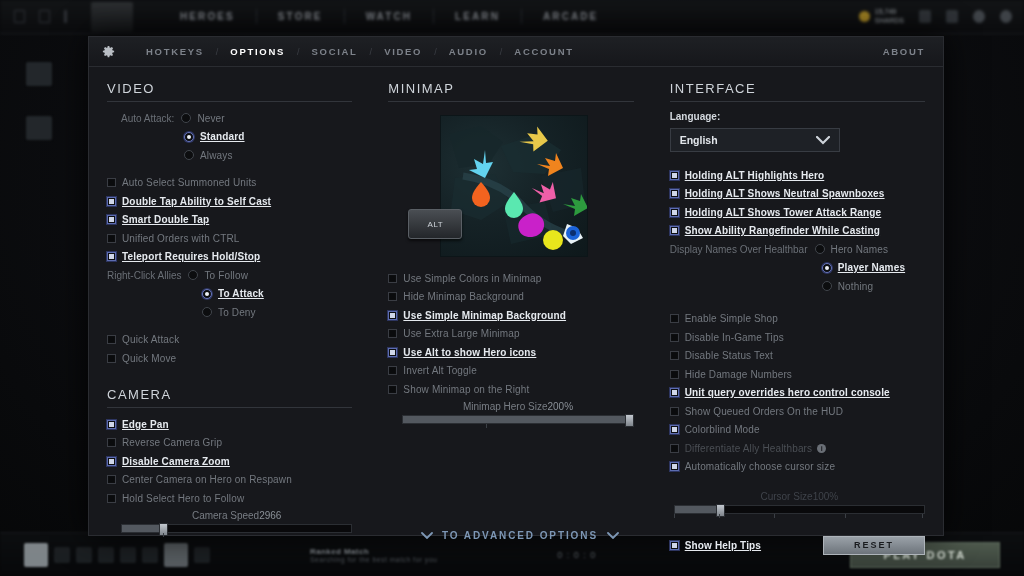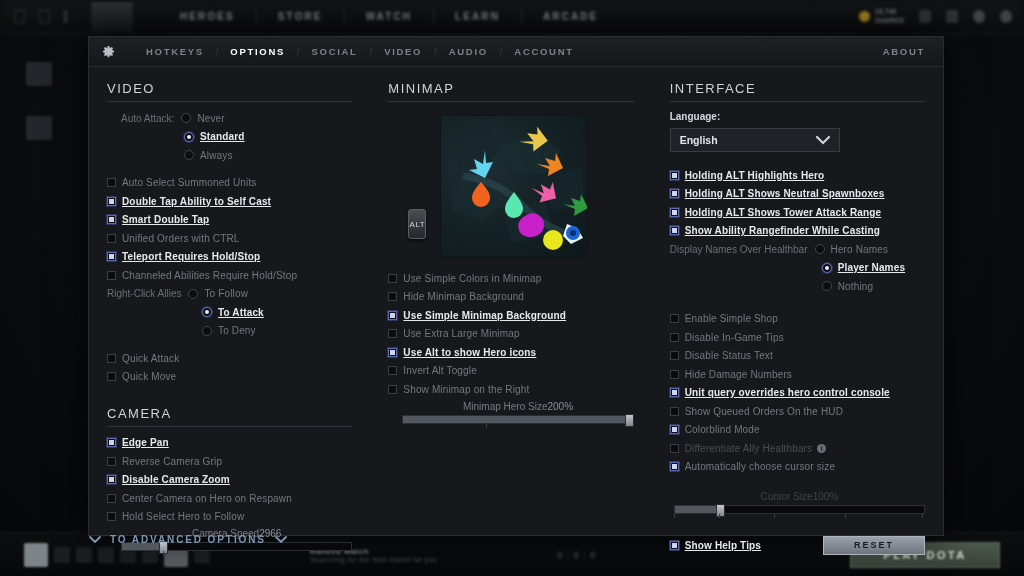--- a/index.html
+++ b/index.html
@@ -184,21 +184,21 @@
   .mini-wrap { position: relative; height: 150px; margin-bottom: 10px; }
   .mini-img {
     position: absolute; left: 52px; top: 4px; width: 148px; height: 142px;
     background:
       radial-gradient(ellipse at 30% 35%, #1d2f33 0%, #152226 45%, #0e181b 100%);
     border: 1px solid #0c1518; overflow: hidden;
   }
   .mini-img svg { display: block; }
   .altkey {
     position: absolute; left: 20px; top: 98px;
-    width: 18px; height: 30px; border-radius: 3px;
+    width: 54px; height: 30px; border-radius: 3px;
     background: linear-gradient(180deg,#4a4e53,#23262a);
     border: 1px solid #5a5f65;
     color: #cfd4da; font-size: 8px; letter-spacing: .5px;
     display: flex; align-items: center; justify-content: center;
     box-shadow: 0 2px 3px rgba(0,0,0,.6);
   }
 
   
   .lang-label { font-size: 10px; color: #d4d9df; font-weight: bold; margin-bottom: 6px; }
   .dropdown {
@@ -212,22 +212,22 @@
   .reset-row { display: flex; align-items: center; margin-top: 14px; }
   .reset-btn {
     margin-left: auto; width: 102px; height: 19px;
     background: linear-gradient(180deg,#9aa1a8,#6d747b);
     border: 1px solid #aeb4ba;
     color: #1a1c1f; font-size: 9px; letter-spacing: 2px; font-weight: bold;
     display: flex; align-items: center; justify-content: center;
   }
 
   .advanced {
-    position: absolute; left: 0; right: 0; bottom: 14px;
-    display: flex; align-items: center; gap: 9px;
+    position: absolute; left: 8px; right: 0; bottom: 14px;
+    display: flex; align-items: center; justify-content: center; gap: 9px;
     color: #7d97b5; font-size: 10px; letter-spacing: 1.9px; font-weight: bold;
   }
 
   .info-i {
     width: 9px; height: 9px; border-radius: 50%;
     background: #6a6f76; color: #17181c;
     font-size: 7px; font-weight: bold; line-height: 9px; text-align: center;
     margin-left: 5px; display: inline-block;
   }
   .gap { height: 9px; }
@@ -351,24 +351,20 @@
           <span class="lbl on">Smart Double Tap</span>
         </div>
         <div class="row">
           <span class="cb off"></span>
           <span class="lbl">Unified Orders with CTRL</span>
         </div>
         <div class="row">
           <span class="cb on"></span>
           <span class="lbl on">Teleport Requires Hold/Stop</span>
         </div>
-        <div class="row">
-          <span class="cb off"></span>
-          <span class="lbl">Channeled Abilities Require Hold/Stop</span>
-        </div>
 
         <div class="row">
           <span class="prefix-lbl">Right-Click Allies</span>
           <span class="rd"></span>
           <span class="lbl">To Follow</span>
         </div>
         <div class="row" style="padding-left:95px">
           <span class="rd on"></span>
           <span class="lbl on">To Attack</span>
         </div>

